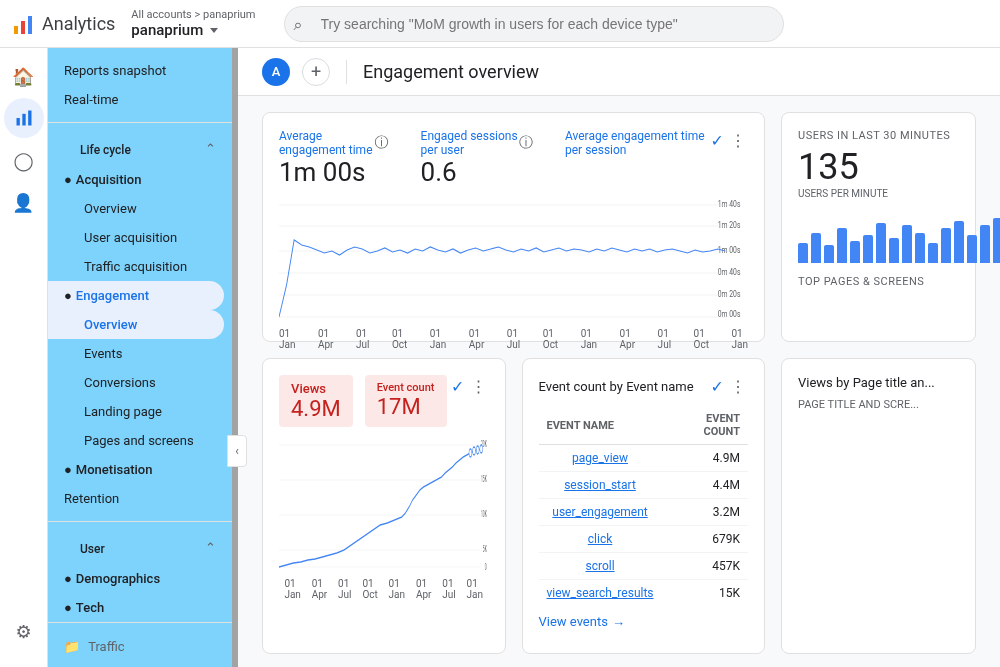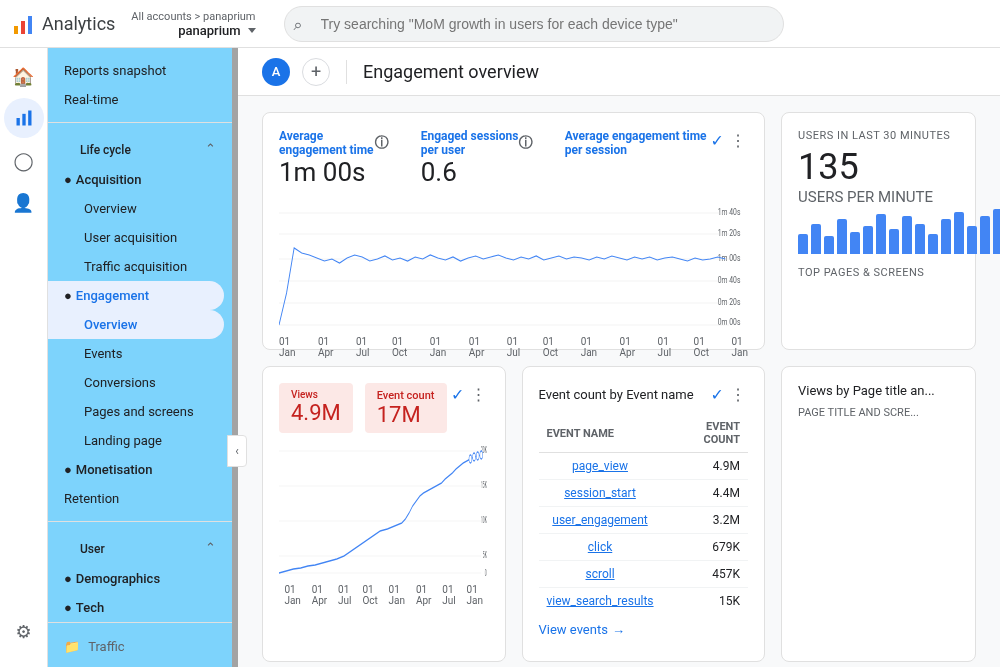--- a/index.html
+++ b/index.html
@@ -5,21 +5,21 @@
     * { box-sizing: border-box; margin: 0; padding: 0; }
     body { font-family: 'Google Sans', Roboto, Arial, sans-serif; font-size: 13px; color: #202124; background: #f8f9fa; display: flex; flex-direction: column; height: 667px; overflow: hidden; }
 
     
     .topbar { display: flex; align-items: center; height: 48px; background: #fff; border-bottom: 1px solid #e0e0e0; padding: 0 12px; gap: 12px; flex-shrink: 0; }
     .topbar-logo { display: flex; align-items: center; gap: 6px; }
     .logo-icon { width: 24px; height: 24px; }
     .topbar-title { font-size: 18px; font-weight: 400; color: #3c4043; }
     .topbar-account { display: flex; flex-direction: column; font-size: 11px; color: #5f6368; margin-left: 4px; }
     .topbar-account .account-path { color: #5f6368; font-size: 11px; }
-    .topbar-account .account-name { font-size: 13px; color: #202124; font-weight: 500; display: flex; align-items: center; gap: 4px; justify-content: flex-end; }
+    .topbar-account .account-name { font-size: 15px; color: #202124; font-weight: 500; display: flex; align-items: center; gap: 4px; }
     .search-bar { flex: 1; max-width: 500px; margin-left: 16px; }
     .search-bar input { width: 100%; height: 36px; border: 1px solid #e0e0e0; border-radius: 24px; padding: 0 16px 0 36px; font-size: 14px; color: #5f6368; background: #f1f3f4; outline: none; }
     .search-wrapper { position: relative; }
     .search-icon-inner { position: absolute; left: 10px; top: 50%; transform: translateY(-50%); color: #5f6368; font-size: 16px; }
 
     
     .main-layout { display: flex; flex: 1; overflow: hidden; }
 
     
     .sidebar { width: 190px; background: #7dd3fc; border-right: 6px solid #a3a3a3; display: flex; flex-direction: column; overflow-y: auto; flex-shrink: 0; }
@@ -47,32 +47,32 @@
     .content-body { padding: 16px 24px; }
 
     
     .card { background: #fff; border-radius: 8px; border: 1px solid #e0e0e0; padding: 16px; }
     .cards-row { display: flex; gap: 16px; margin-bottom: 16px; }
     .main-card { flex: 1; }
     .side-card { width: 195px; flex-shrink: 0; }
 
     .metric-row { display: flex; gap: 32px; margin-bottom: 8px; }
     .metric-item { display: flex; flex-direction: column; }
-    .metric-label { font-size: 12px; color: #1a73e8; font-weight: 700; display: flex; align-items: center; gap: 0; }
+    .metric-label { font-size: 12px; color: #1a73e8; font-weight: 400; display: flex; align-items: center; gap: 0; }
     .metric-value { font-size: 26px; font-weight: 400; color: #202124; }
 
     
     .chart-area { position: relative; height: 130px; width: 100%; }
     .chart-labels-x { display: flex; justify-content: space-around; font-size: 10px; color: #5f6368; padding-top: 4px; }
     .chart-svg { width: 100%; height: 100%; }
 
     
     .side-card-title { font-size: 11px; color: #5f6368; text-transform: uppercase; letter-spacing: 0.5px; margin-bottom: 4px; }
     .side-card-big { font-size: 36px; font-weight: 400; color: #202124; }
-    .side-card-sub { font-size: 15px; color: #5f6368; margin-bottom: 8px; }
+    .side-card-sub { font-size: 10px; color: #5f6368; margin-bottom: 24px; }
     .mini-bar-chart { display: flex; align-items: flex-end; gap: 3px; height: 40px; }
     .mini-bar { background: #4285f4; border-radius: 2px 2px 0 0; min-width: 10px; }
     .top-pages-title { font-size: 11px; color: #5f6368; text-transform: uppercase; letter-spacing: 0.5px; margin-top: 12px; }
 
     
     .bottom-row { display: flex; gap: 16px; }
     .bottom-card-left { flex: 1; }
     .bottom-card-right { flex: 1; }
     .bottom-card-far { width: 195px; flex-shrink: 0; }
 
@@ -154,22 +154,22 @@
       <div class="sidebar-item sub2">User acquisition</div>
       <div class="sidebar-item sub2">Traffic acquisition</div>
 
       <div class="sidebar-group-header" style="background:#e8f0fe;border-radius:0 20px 20px 0;margin-right:8px;">
         <span>●</span>
         <span style="color:#1a73e8;">Engagement</span>
       </div>
       <div class="sidebar-item sub2 active">Overview</div>
       <div class="sidebar-item sub2">Events</div>
       <div class="sidebar-item sub2">Conversions</div>
+      <div class="sidebar-item sub2">Landing page</div>
       <div class="sidebar-item sub2">Pages and screens</div>
-      <div class="sidebar-item sub2">Landing page</div>
 
       <div class="sidebar-group-header">
         <span>●</span>
         <span>Monetisation</span>
       </div>
       <div class="sidebar-item">Retention</div>
 
       <div class="sidebar-divider"></div>
 
       <div style="display:flex;justify-content:space-between;align-items:center;padding:4px 16px;">
@@ -229,21 +229,21 @@
                   <span>Average engagement time per session</span>
                 </span>
               </div>
             </div>
             <div class="card-controls">
               <span style="color:#1a73e8;font-size:16px;cursor:pointer;">✓</span>
               <button class="collapse-btn">⋮</button>
             </div>
           </div>
 
-          <div class="chart-area" style="margin-top:8px;">
+          <div class="chart-area" style="margin-top:0;">
             <svg class="chart-svg" viewBox="0 0 620 130" preserveAspectRatio="none">
 
               <text x="610" y="12" font-size="9" fill="#5f6368" text-anchor="end">1m 40s</text>
               <text x="610" y="33" font-size="9" fill="#5f6368" text-anchor="end">1m 20s</text>
               <text x="610" y="58" font-size="9" fill="#5f6368" text-anchor="end">1m 00s</text>
               <text x="610" y="80" font-size="9" fill="#5f6368" text-anchor="end">0m 40s</text>
               <text x="610" y="102" font-size="9" fill="#5f6368" text-anchor="end">0m 20s</text>
               <text x="610" y="122" font-size="9" fill="#5f6368" text-anchor="end">0m 00s</text>
 
               <line x1="0" y1="10" x2="595" y2="10" stroke="#e0e0e0" stroke-width="0.5"></line>
@@ -299,21 +299,21 @@
           <div class="top-pages-title">TOP PAGES &amp; SCREENS</div>
         </div>
       </div>
 
       <div class="bottom-row">
 
         <div class="card bottom-card-left">
           <div style="display:flex;justify-content:space-between;align-items:flex-start;margin-bottom:8px;">
             <div style="display:flex;gap:12px;">
               <div style="background:#fce8e6;padding:6px 12px;border-radius:4px;">
-                <div style="font-size:10px;color:#c5221f;font-weight:500;">Views</div>
+                <div style="font-size:13px;color:#c5221f;font-weight:500;">Views</div>
                 <div style="font-size:22px;font-weight:400;color:#c5221f;">4.9M</div>
               </div>
               <div style="background:#fce8e6;padding:6px 12px;border-radius:4px;">
                 <div style="font-size:11px;color:#c5221f;font-weight:500;">Event count</div>
                 <div style="font-size:22px;font-weight:400;color:#c5221f;">17M</div>
               </div>
             </div>
             <div class="card-controls">
               <span style="color:#1a73e8;font-size:16px;cursor:pointer;">✓</span>
               <button class="collapse-btn">⋮</button>

